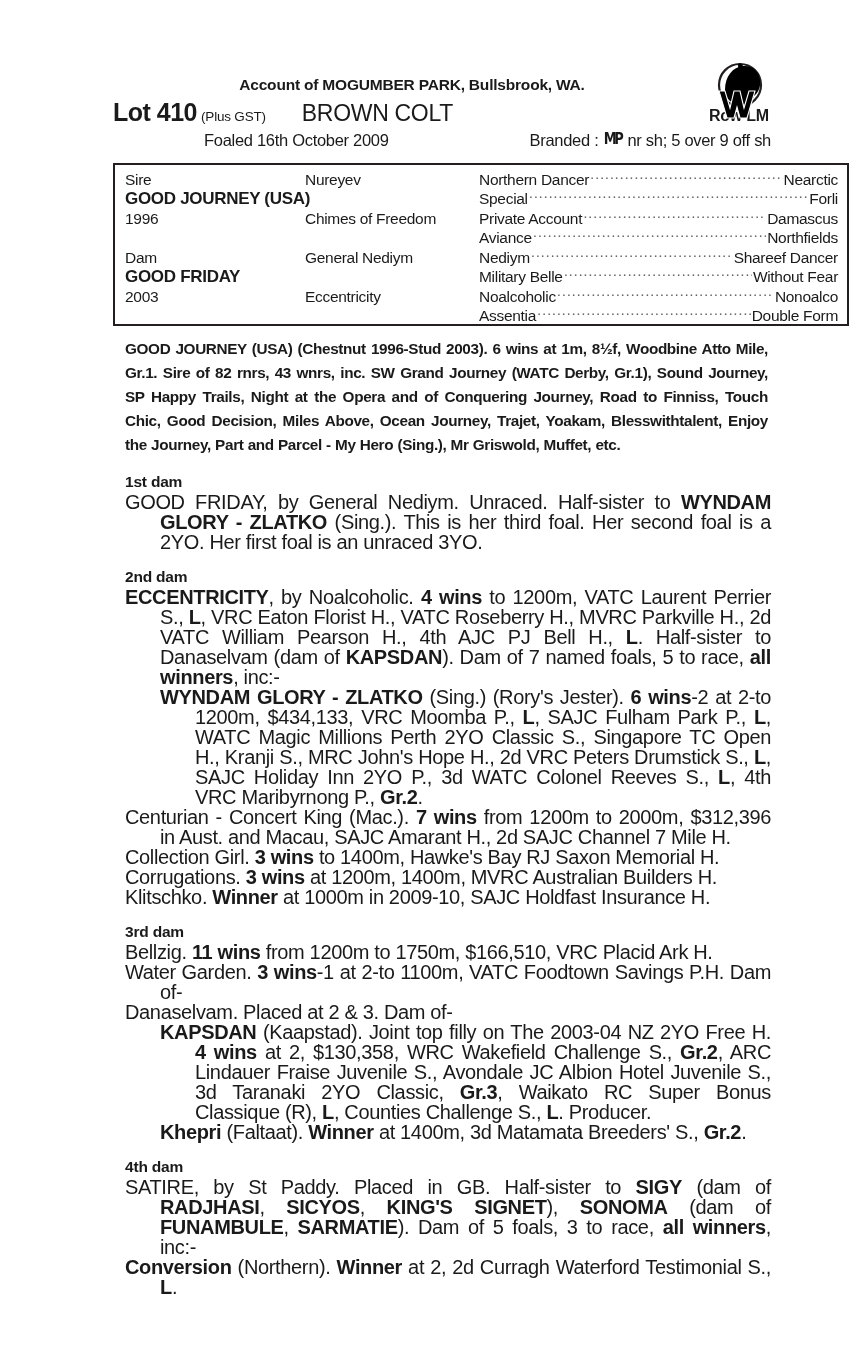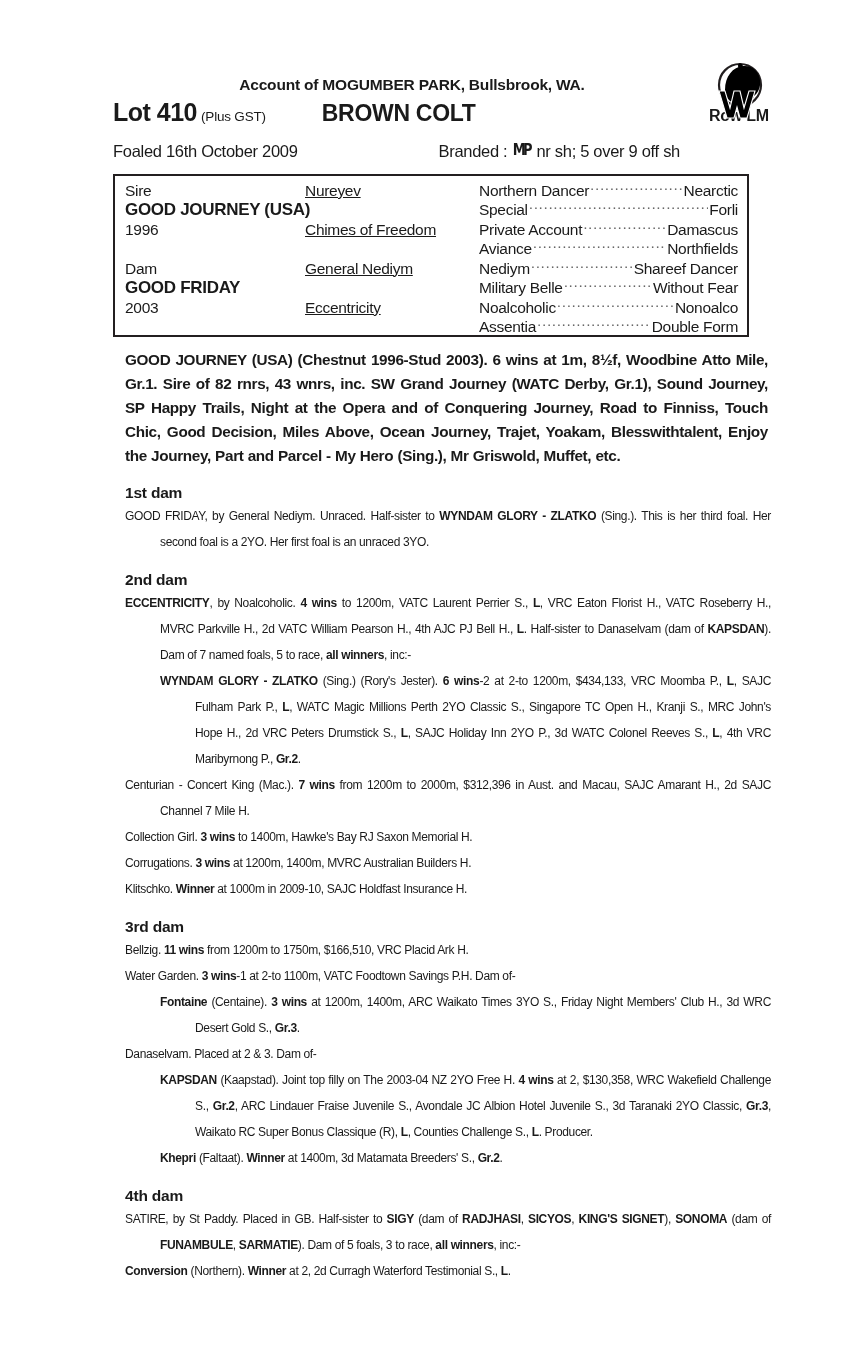--- a/index.html
+++ b/index.html
@@ -55,39 +55,40 @@
     font-weight: bold;
     font-size: 25px;
     letter-spacing: -0.5px;
   }
   .lot-gst {
     font-size: 13.5px;
     margin-left: 4px;
     letter-spacing: -0.2px;
   }
   .colt-title {
-    font-weight: bold;
+    font-weight: normal;
     font-size: 23px;
     letter-spacing: -0.3px;
-    margin-left: 56px;
+    margin-left: 36px;
   }
   .row-lm {
     font-weight: bold;
     font-size: 16px;
     margin-left: auto;
     padding-right: 2px;
     letter-spacing: -0.2px;
   }
 
   .foaled-row {
     display: flex;
     align-items: baseline;
-    margin-top: 16px;
+    margin-top: 5px;
     font-size: 16.5px;
     letter-spacing: -0.3px;
+    justify-content: flex-end;
   }
   .foaled-text { }
   .branded-text {
     margin-left: 141px;
     white-space: nowrap;
   }
   .brand-glyph {
     display: inline-block;
     font-family: "DejaVu Sans", sans-serif;
     font-size: 13px;
@@ -105,21 +106,21 @@
     top: -16px;
     width: 66px;
     height: 62px;
   }
 
   
   .pedigree {
     margin-top: 13px;
     border: 2.5px solid #231f20;
     box-sizing: border-box;
-    width: 636px;
+    width: 736px;
     height: 163px;
     position: relative;
     padding: 4px 0 0 0;
   }
   .ped-row {
     display: flex;
     height: 19.5px;
     align-items: baseline;
     font-size: 15.5px;
     letter-spacing: -0.3px;
@@ -127,21 +128,20 @@
   .ped-c1 {
     width: 190px;
     padding-left: 10px;
     box-sizing: border-box;
     white-space: nowrap;
   }
   .ped-c2 {
     width: 174px;
     box-sizing: border-box;
     white-space: nowrap;
-    text-decoration: underline;
   }
   .ped-c3 {
     flex: 1;
     padding-right: 9px;
     box-sizing: border-box;
     display: flex;
     align-items: baseline;
     white-space: nowrap;
   }
   .ped-name-bold {
@@ -189,22 +189,22 @@
     margin-left: 12px;
     width: 646px;
   }
   .dam-heading {
     font-weight: bold;
     font-size: 15.5px;
     letter-spacing: -0.2px;
     margin-bottom: 1px;
   }
   .blk {
-    font-size: 12px;
-    line-height: 26px;
+    font-size: 20px;
+    line-height: 20px;
     text-align: justify;
     letter-spacing: -0.35px;
     text-indent: 0;
   }
   .blk b { font-weight: bold; }
   .lvl0h { padding-left: 35px; text-indent: -35px; }
   .lvl1h { padding-left: 70px; text-indent: -35px; }
 </style>
 </head>
 <body>
@@ -332,21 +332,20 @@
           <div class="blk lvl1h"><b>WYNDAM GLORY - ZLATKO</b><span> (Sing.) (Rory's Jester). </span><b>6 wins</b><span>-2 at 2-to 1200m, $434,133, VRC Moomba P., </span><b>L</b><span>, SAJC Fulham Park P., </span><b>L</b><span>, WATC Magic Millions Perth 2YO Classic S., Singapore TC Open H., Kranji S., MRC John's Hope H., 2d VRC Peters Drumstick S., </span><b>L</b><span>, SAJC Holiday Inn 2YO P., 3d WATC Colonel Reeves S., </span><b>L</b><span>, 4th VRC Maribyrnong P., </span><b>Gr.2</b><span>.</span></div>
           <div class="blk lvl0h"><span>Centurian - Concert King (Mac.). </span><b>7 wins</b><span> from 1200m to 2000m, $312,396 in Aust. and Macau, SAJC Amarant H., 2d SAJC Channel 7 Mile H.</span></div>
           <div class="blk lvl0h"><span>Collection Girl. </span><b>3 wins</b><span> to 1400m, Hawke's Bay RJ Saxon Memorial H.</span></div>
           <div class="blk lvl0h"><span>Corrugations. </span><b>3 wins</b><span> at 1200m, 1400m, MVRC Australian Builders H.</span></div>
           <div class="blk lvl0h"><span>Klitschko. </span><b>Winner</b><span> at 1000m in 2009-10, SAJC Holdfast Insurance H.</span></div>
         </div>
         <div class="dam-section">
           <div class="dam-heading">3rd dam</div>
           <div class="blk lvl0h"><span>Bellzig. </span><b>11 wins</b><span> from 1200m to 1750m, $166,510, VRC Placid Ark H.</span></div>
           <div class="blk lvl0h"><span>Water Garden. </span><b>3 wins</b><span>-1 at 2-to 1100m, VATC Foodtown Savings P.H. Dam of-</span></div>
-          <div class="blk lvl1h"><b>Fontaine</b><span> (Centaine). </span><b>3 wins</b><span> at 1200m, 1400m, ARC Waikato Times 3YO S., Friday Night Members' Club H., 3d WRC Desert Gold S., </span><b>Gr.3</b><span>.</span></div>
           <div class="blk lvl0h"><span>Danaselvam. Placed at 2 &amp; 3. Dam of-</span></div>
           <div class="blk lvl1h"><b>KAPSDAN</b><span> (Kaapstad). Joint top filly on The 2003-04 NZ 2YO Free H. </span><b>4 wins</b><span> at 2, $130,358, WRC Wakefield Challenge S., </span><b>Gr.2</b><span>, ARC Lindauer Fraise Juvenile S., Avondale JC Albion Hotel Juvenile S., 3d Taranaki 2YO Classic, </span><b>Gr.3</b><span>, Waikato RC Super Bonus Classique (R), </span><b>L</b><span>, Counties Challenge S., </span><b>L</b><span>. Producer.</span></div>
           <div class="blk lvl1h"><b>Khepri</b><span> (Faltaat). </span><b>Winner</b><span> at 1400m, 3d Matamata Breeders' S., </span><b>Gr.2</b><span>.</span></div>
         </div>
         <div class="dam-section">
           <div class="dam-heading">4th dam</div>
           <div class="blk lvl0h"><span>SATIRE, by St Paddy. Placed in GB. Half-sister to </span><b>SIGY</b><span> (dam of </span><b>RADJHASI</b><span>, </span><b>SICYOS</b><span>, </span><b>KING'S SIGNET</b><span>), </span><b>SONOMA</b><span> (dam of </span><b>FUNAMBULE</b><span>, </span><b>SARMATIE</b><span>). Dam of 5 foals, 3 to race, </span><b>all winners</b><span>, inc:-</span></div>
           <div class="blk lvl0h"><b>Conversion</b><span> (Northern). </span><b>Winner</b><span> at 2, 2d Curragh Waterford Testimonial S., </span><b>L</b><span>.</span></div>
         </div>
       </div>

